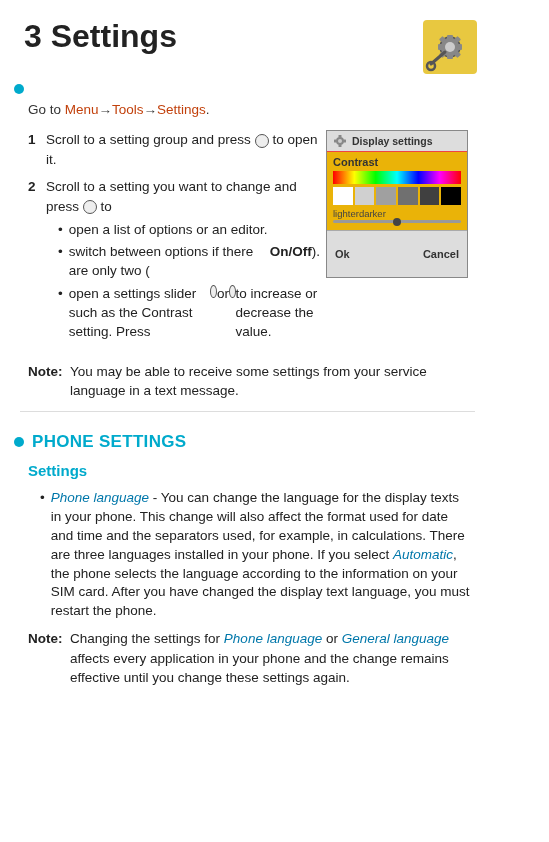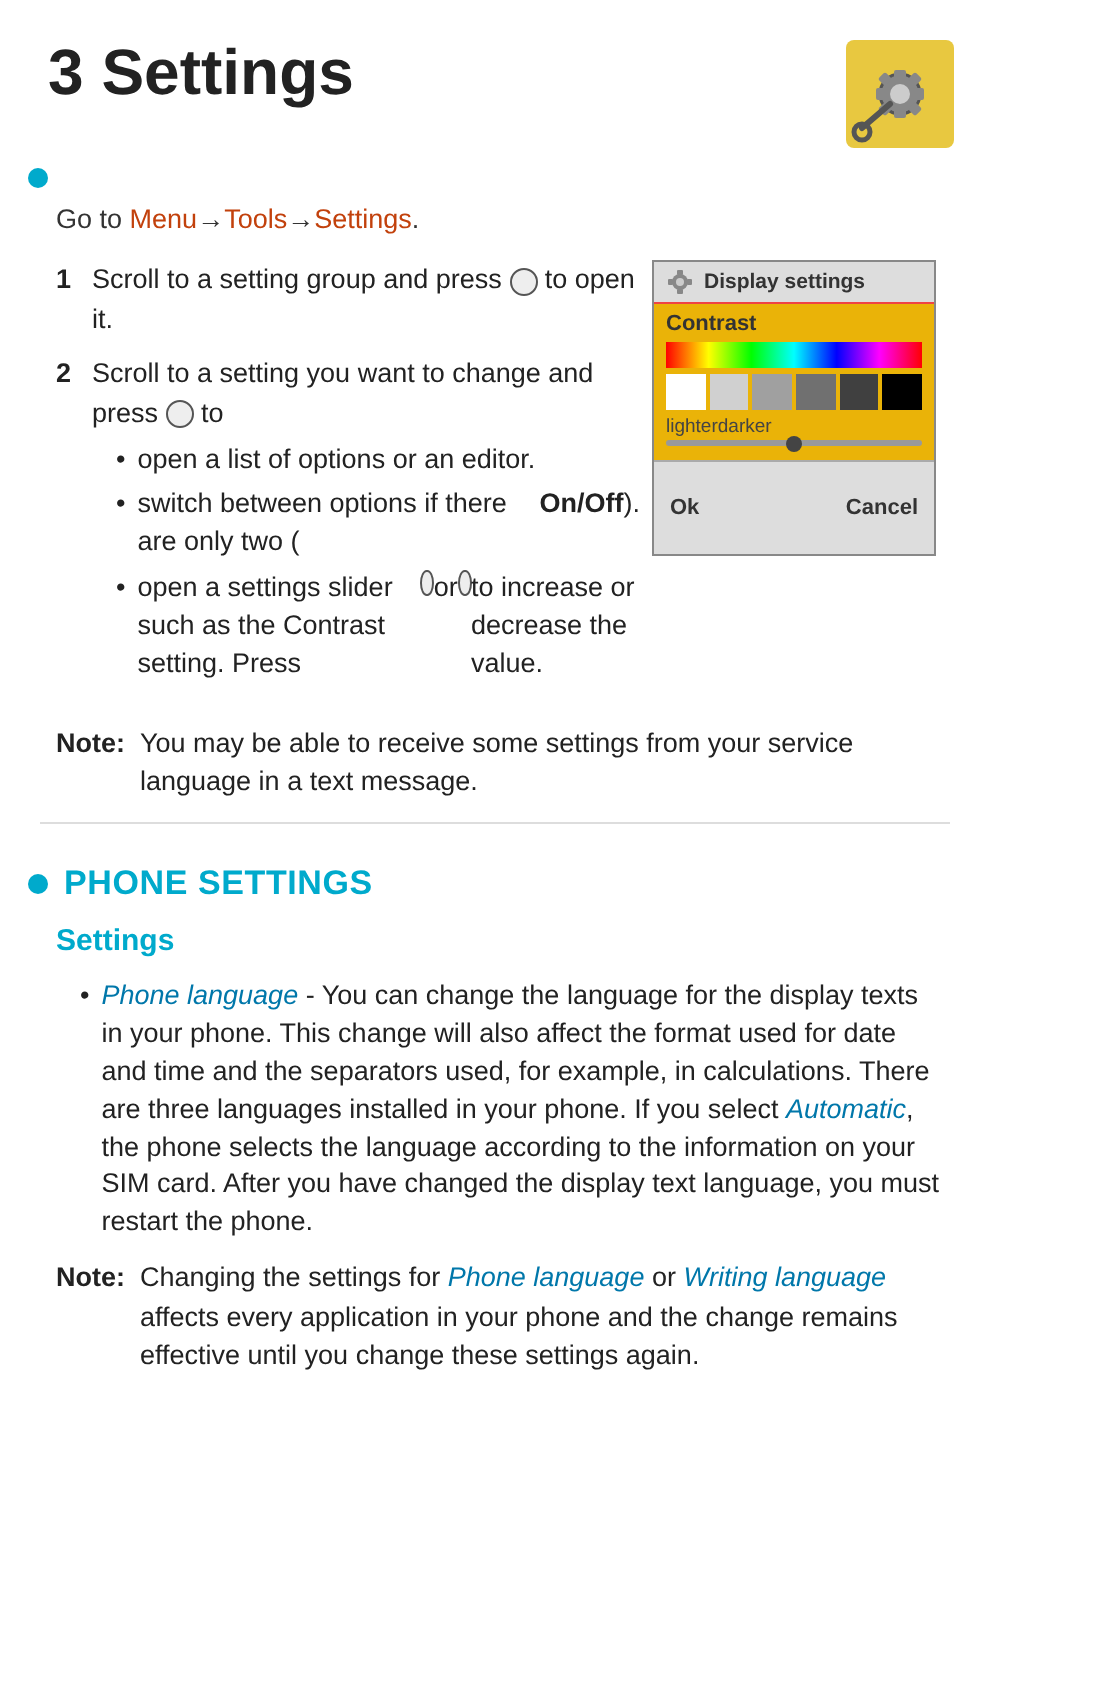--- a/index.html
+++ b/index.html
@@ -378,19 +378,19 @@
       <li>
         <span>
           <span class="italic-link">Phone language</span> - You can change the language for the display texts in your phone. This change will also affect the format used for date and time and the separators used, for example, in calculations. There are three languages installed in your phone. If you select <span class="italic-link">Automatic</span>, the phone selects the language according to the information on your SIM card. After you have changed the display text language, you must restart the phone.
         </span>
       </li>
     </ul>
 
     <div class="note-row">
       <span class="note-label">Note:</span>
       <span class="note-text">
-        <span>Changing the settings for </span><span class="italic-link">Phone language</span><span> or </span><span class="italic-link">Writing language</span><span> affects every application in your phone and the change remains effective until you change these settings again.</span>
+        <span>Changing the settings for </span><span class="italic-link">Phone language</span><span> or </span><span class="italic-link">General language</span><span> affects every application in your phone and the change remains effective until you change these settings again.</span>
       </span>
     </div>
   </div>
 
 
 </div>
 
 </body></html>

